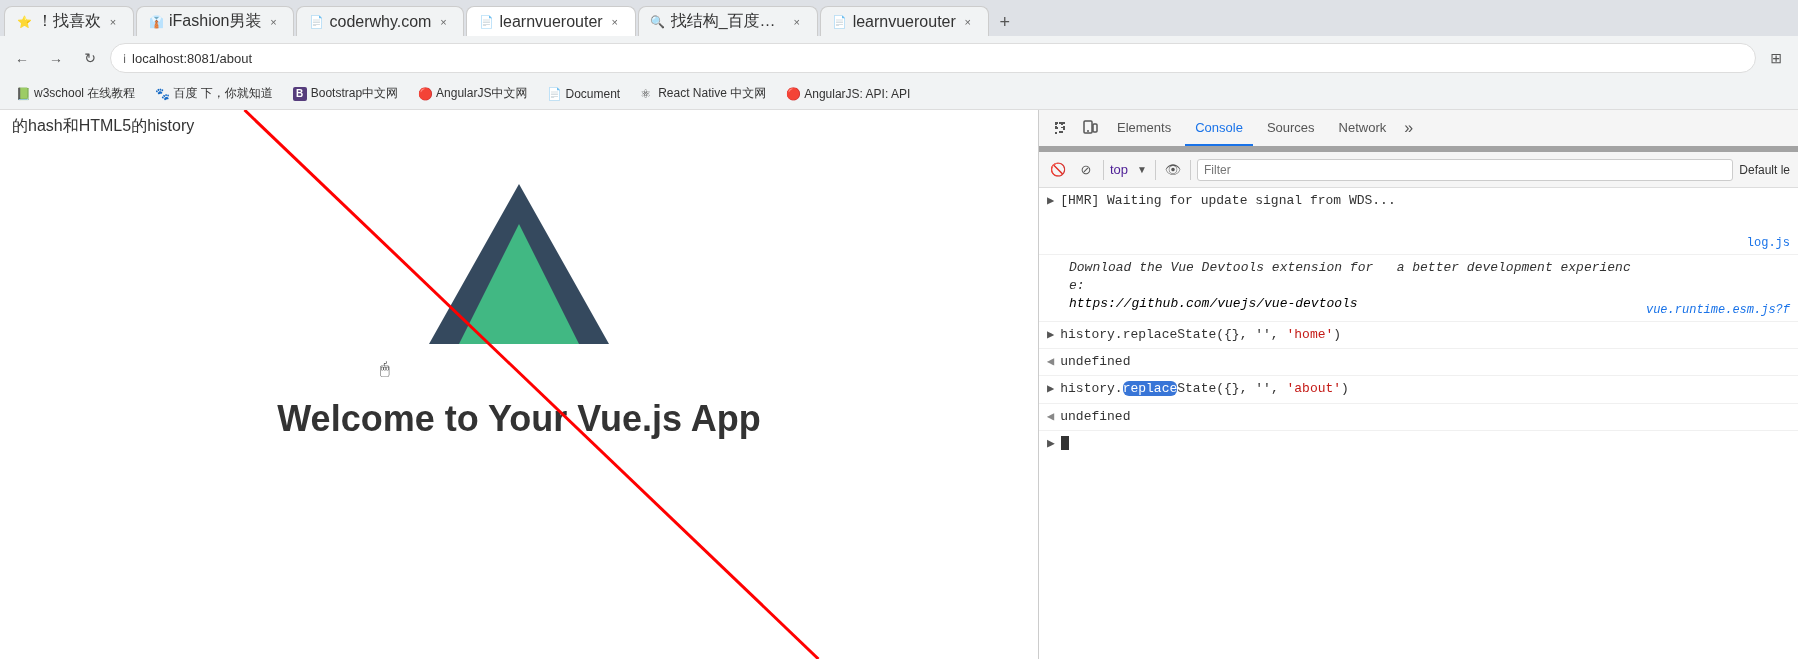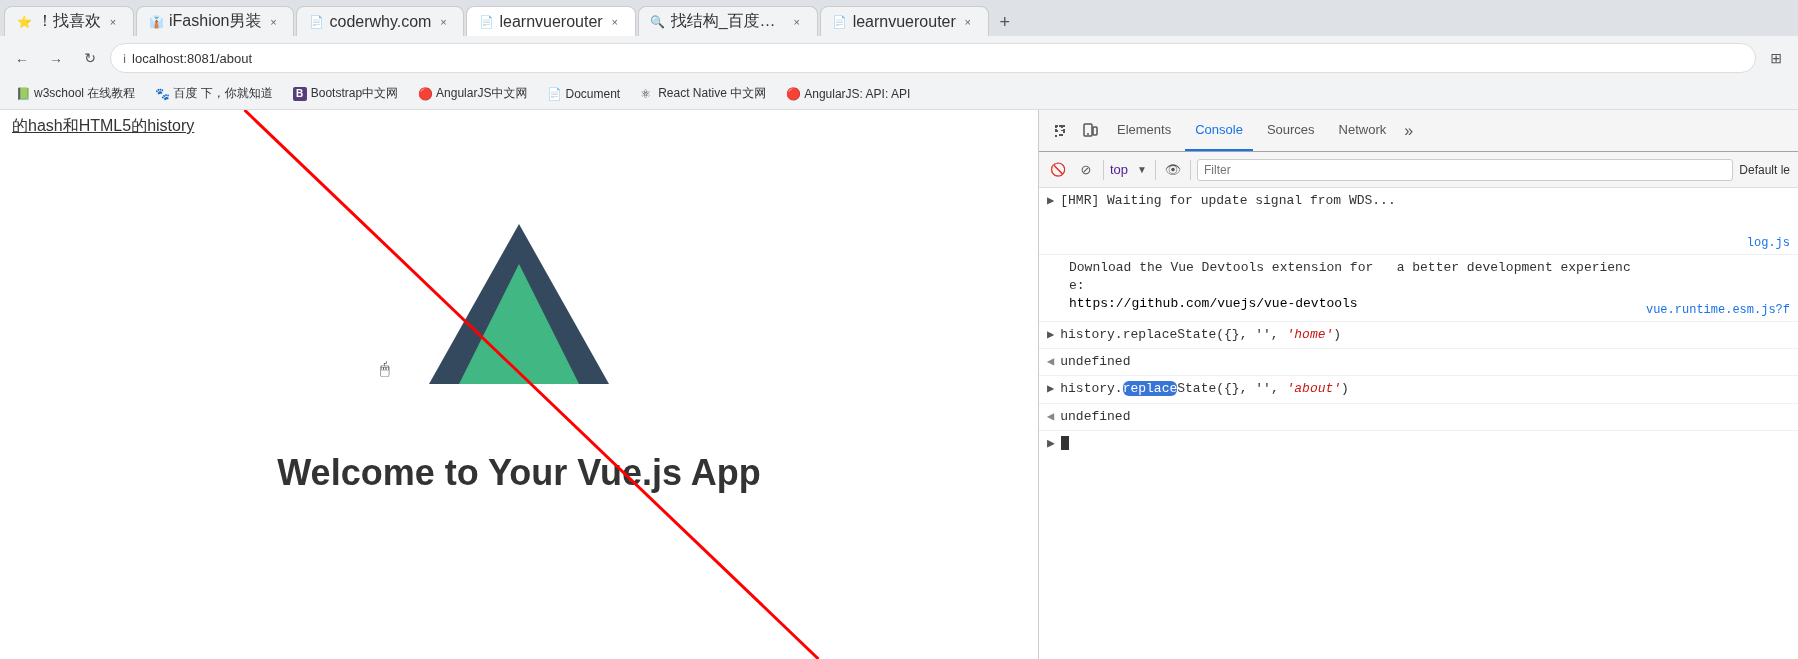--- a/index.html
+++ b/index.html
@@ -153,30 +153,28 @@
     }
 
     
     .page-top-note {
       position: absolute;
       top: 0;
       left: 0;
       font-size: 16px;
       color: #333;
       padding: 6px 12px;
-      text-decoration: underline;
     }
 
     
     .vue-logo-container {
       display: flex;
       flex-direction: column;
       align-items: center;
-      padding-top: 104px;
-      gap: 14px;
+      padding-top: 64px;
     }
 
     
     .vue-logo svg {
       width: 200px;
       height: 200px;
     }
 
     .welcome-text {
       font-size: 36px;
@@ -204,21 +202,21 @@
       display: flex;
       flex-direction: column;
       height: 100%;
     }
 
     
     .devtools-tabs {
       display: flex;
       align-items: center;
       background: #f5f5f5;
-      border-bottom: 1px solid #a3a3a3;
+      border-bottom: 6px solid #a3a3a3;
       height: 42px;
       padding: 0 8px;
       gap: 4px;
     }
     .devtools-icon-btn {
       width: 26px;
       height: 26px;
       display: flex;
       align-items: center;
       justify-content: center;
@@ -349,21 +347,21 @@
     }
     .console-source {
       color: #1a73e8;
       font-size: 12px;
       margin-left: 8px;
       cursor: pointer;
       white-space: nowrap;
       flex-shrink: 0;
       margin-top: 44px;
     }
-    .console-string { color: #c41a16; font-style: italic; }
+    .console-string { color: #c41a16; }
     .highlighted-word {
       background: #3875d7;
       color: #fff;
       border-radius: 6px;
     }
     .console-input-line {
       display: flex;
       align-items: center;
       padding: 4px 8px;
     }
@@ -547,21 +545,21 @@
     </div>
 
     <div class="console-output">
 
       <div class="console-line">
         <span class="console-arrow">▶</span>
         <span class="console-text">[HMR] Waiting for update signal from WDS...</span>
         <span class="console-source">log.js</span>
       </div>
 
-      <div class="console-line" style="flex-direction:column; padding-left:30px;">
+      <div class="console-line" style="flex-direction:column; padding-left:30px;font-style:italic;">
         <div style="display:flex; width:100%;">
           <span class="console-text" style="flex:1;">Download the Vue Devtools extension for &nbsp; a better development experience:<br><span class="console-link">https://github.com/vuejs/vue-devtools</span></span>
           <span class="console-source">vue.runtime.esm.js?f</span>
         </div>
       </div>
 
       <div class="console-line">
         <span class="console-arrow">▶</span>
         <span class="console-text">history.replaceState({}, '', <span class="console-string">'home'</span>)</span>
       </div>

